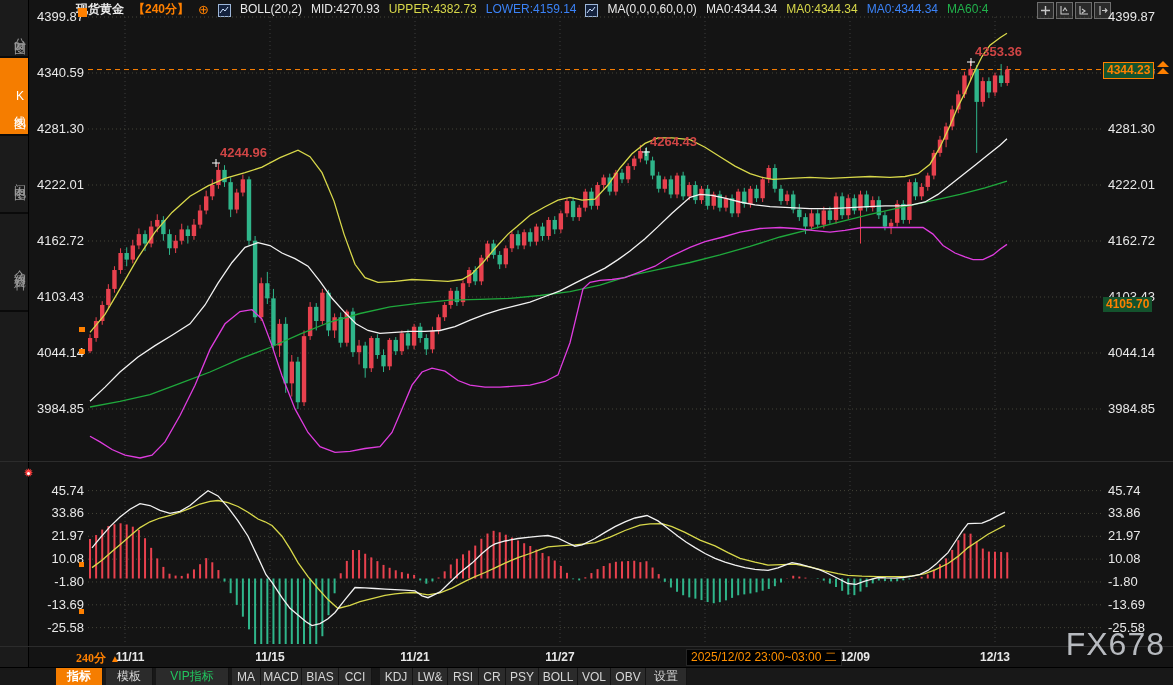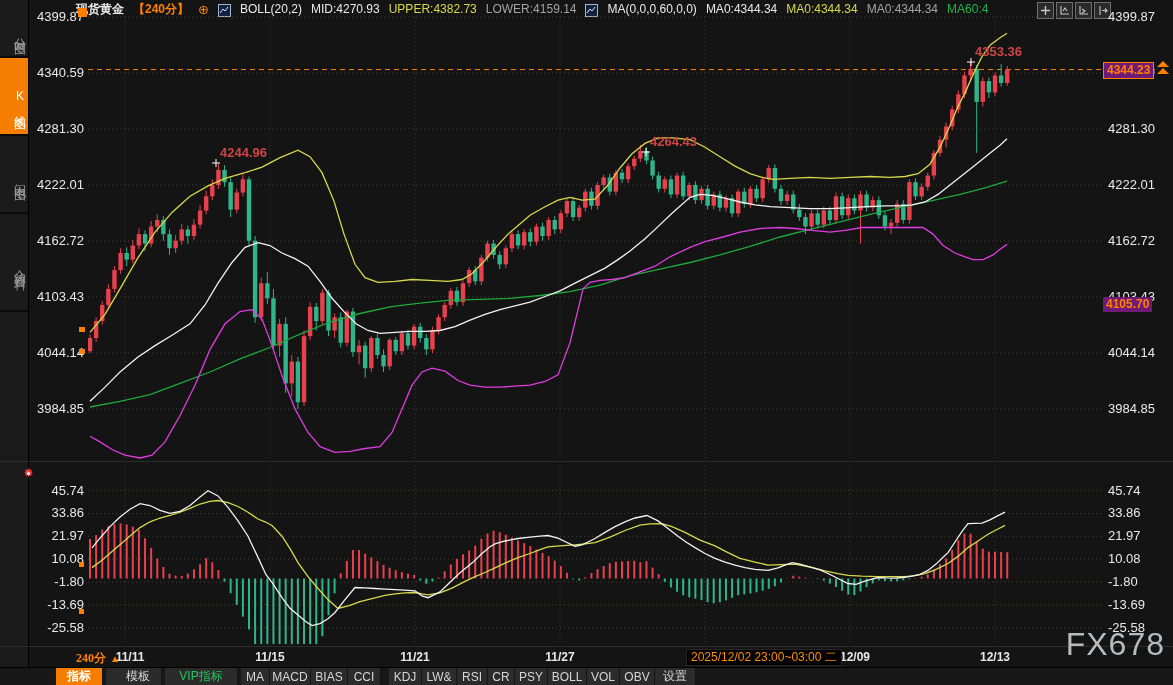--- a/index.html
+++ b/index.html
@@ -7,40 +7,40 @@
   #app{position:relative;width:1173px;height:685px;background:#141414;}
   
   #sidebar{position:absolute;left:0;top:0;width:28px;height:685px;background:#1b1b1b;border-right:1px solid #000;}
   .side-item{width:28px;display:flex;align-items:flex-start;justify-content:center;
     writing-mode:vertical-rl;text-orientation:upright;letter-spacing:3px;font-size:12px;
     color:#9a9a9a;padding-top:8px;box-sizing:border-box;border-bottom:2px solid #0a0a0a;cursor:pointer;}
   .side-item.active{background:#f57d00;color:#fff;}
   
   #hdr{position:absolute;left:76px;top:1px;height:16px;display:flex;align-items:center;font-size:12px;white-space:nowrap;}
   #hdr span{margin-right:9px;}
-  .c-white{color:#e9e9e9}.c-orange{color:#ff8000}.c-yellow{color:#d8d84a}.c-magenta{color:#a3a3a3}.c-green{color:#21b14b}
+  .c-white{color:#e9e9e9}.c-orange{color:#ff8000}.c-yellow{color:#d8d84a}.c-magenta{color:#3b82f6}.c-green{color:#21b14b}
   .mini-ind-icon{display:inline-block;width:11px;height:11px;background:#14223d;border:1px solid #9db6d8;margin-right:5px;position:relative;top:1px;}
   .mini-ind-icon svg{display:block}
   .plus-icon{color:#ff8000;font-size:13px;margin-right:6px;}
   #topbtns{position:absolute;left:1037px;top:2px;display:flex;gap:2px;}
   .tbtn{width:15px;height:15px;background:#2a2a2a;border:1px solid #6e6e6e;display:flex;align-items:center;justify-content:center;cursor:pointer;}
   .tbtn svg{display:block}
   
   .axlab{position:absolute;font-size:13px;color:#e8e8e8;height:14px;line-height:14px;}
   .axlab.left{width:52px;text-align:right;left:32px;}
   .axlab.right{left:1108px;text-align:left;}
   
   .xlab{position:absolute;top:650px;font-size:12px;font-weight:bold;color:#e8e8e8;transform:translateX(-50%);}
   
   #macdhdr{position:absolute;left:92px;top:466px;display:flex;font-size:12px;white-space:nowrap;}
   #macdhdr span{margin-right:12px;}
   #macd-icon{position:absolute;left:22px;top:467px;width:13px;height:13px;color:#ff4040;font-size:12px;line-height:13px;text-align:center;}
   #macd-icon i{position:absolute;left:5px;top:5px;width:3px;height:3px;background:#fff;border-radius:50%;}
   
-  .pricebox{position:absolute;left:1103px;background:#701a75;color:#ff8000;font-size:12px;font-weight:bold;
+  .pricebox{position:absolute;left:1103px;background:#14532d;color:#ff8000;font-size:12px;font-weight:bold;
     padding:1px 3px;line-height:13px;}
   #lastbox{border:1px solid #ff8000;}
   
   #tooltip{position:absolute;left:686px;top:649px;background:#000;border:1px solid #262626;color:#ff9000;
     font-size:12px;padding:0 4px;height:15px;line-height:15px;white-space:nowrap;z-index:6;}
   
   #period{position:absolute;left:76px;top:650px;color:#ff8000;font-size:12px;font-weight:bold;font-family:Liberation Serif, serif;}
   #period .tri{display:inline-block;margin-left:4px;font-size:10px;}
   
   #wm{position:absolute;right:8px;top:626px;font-size:32px;color:#b7babf;letter-spacing:1px;z-index:5;}
@@ -696,21 +696,21 @@
   <div id="period">
     <span>240分</span><span class="tri">▲</span>
   </div>
 
   <div id="tooltip">2025/12/02 23:00~03:00 二</div>
 
   <div id="wm">FX678</div>
 
   <div id="toolbar">
       <div class="tb tab active" style="width: 46px;">指标</div>
-      <div class="tb tab " style="width: 46px; padding-left: 9px;">模板</div>
+      <div class="tb tab " style="width: 46px;">模板</div>
       <div class="tb tab vip" style="width: 72px;">VIP指标</div>
       <div class="tb" style="width: 28px;">MA</div>
       <div class="tb" style="width: 40px;">MACD</div>
       <div class="tb" style="width: 36px;">BIAS</div>
       <div class="tb" style="width: 32px;">CCI</div>
       <div class="tb" style="width: 32px; margin-left: 8px;">KDJ</div>
       <div class="tb" style="width: 34px;">LW&amp;</div>
       <div class="tb" style="width: 30px;">RSI</div>
       <div class="tb" style="width: 26px;">CR</div>
       <div class="tb" style="width: 32px;">PSY</div>

